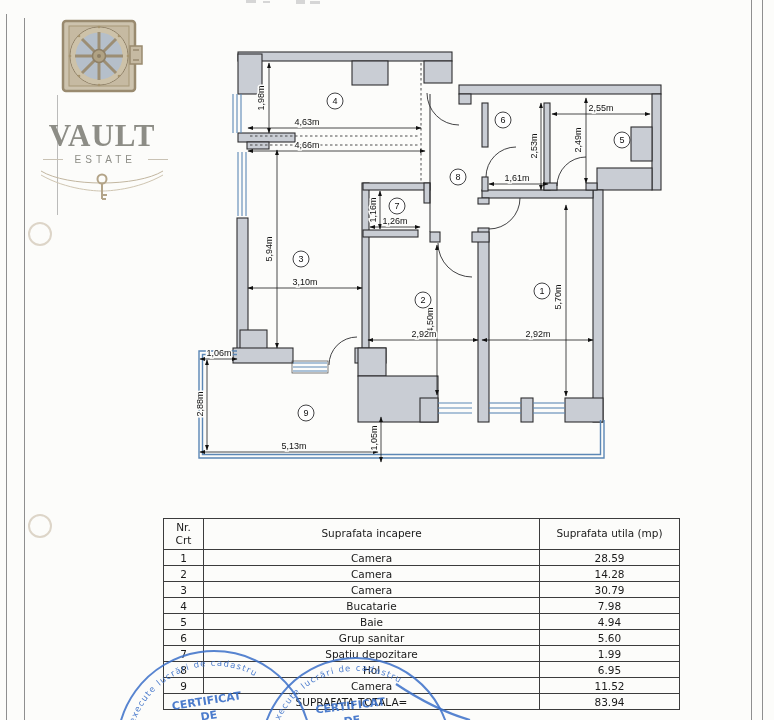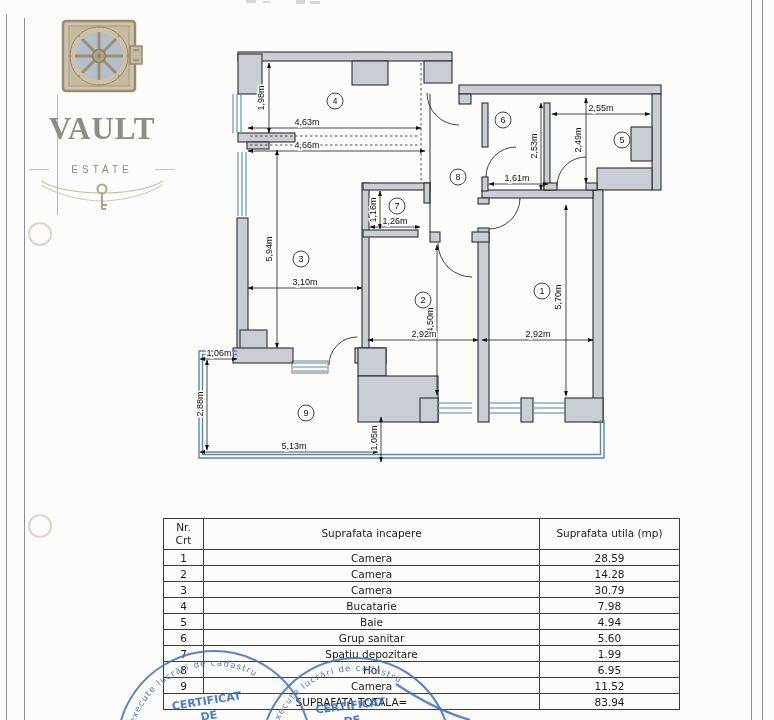--- a/index.html
+++ b/index.html
@@ -5,22 +5,22 @@
   html,body{margin:0;padding:0;background:#e8e8e8;}
   .page{position:relative;width:774px;height:720px;background:#fcfcfa;overflow:hidden;
         font-family:"Liberation Sans",sans-serif;}
   
   .vline{position:absolute;width:1px;background:#8f8f8f;}
   .hole{position:absolute;width:20px;height:20px;border:2px solid #ddd5c8;border-radius:50%;}
   .smudge{position:absolute;background:#c6c6c6;opacity:.7;}
   
   .logo{position:absolute;left:36px;top:18px;width:132px;text-align:center;color:#8a8a82;}
   .brand{font-family:"Liberation Serif",serif;font-weight:bold;font-size:31px;
-         letter-spacing:1px;color:#8d8d86;line-height:1;margin-top:13px;}
-  .estate-row{display:flex;align-items:center;justify-content:center;gap:22px;margin-top:20px;}
+         letter-spacing:1px;color:#8d8d86;line-height:1;margin-top:20px;}
+  .estate-row{display:flex;align-items:center;justify-content:flex-end;gap:12px;margin-top:3px;}
   .estate{font-size:10px;letter-spacing:4px;color:#8d8d86;}
   .rule{flex:0 0 20px;height:1px;background:#c9c2b4;}
   
   svg.plan{position:absolute;left:0;top:0;}
   .wall{fill:#c9cdd4;stroke:#2e2e30;stroke-width:1.1;}
   .thin{stroke:#2e2e30;stroke-width:1;fill:none;}
   .dash{stroke:#3a3a3a;stroke-width:.9;fill:none;stroke-dasharray:2.5 2.5;}
   .win{stroke:#5b87b5;stroke-width:1.1;fill:none;}
   .rail{stroke:#5b87b5;stroke-width:1.4;fill:none;}
   .door{stroke:#2e2e30;stroke-width:.9;fill:none;}

